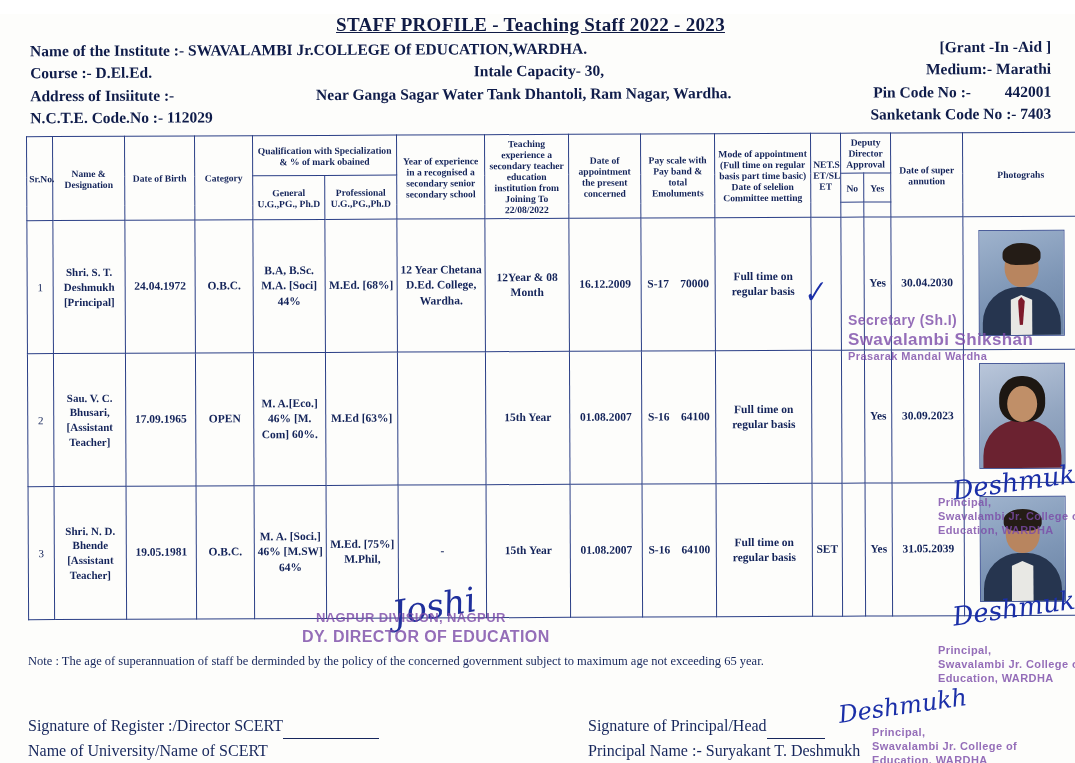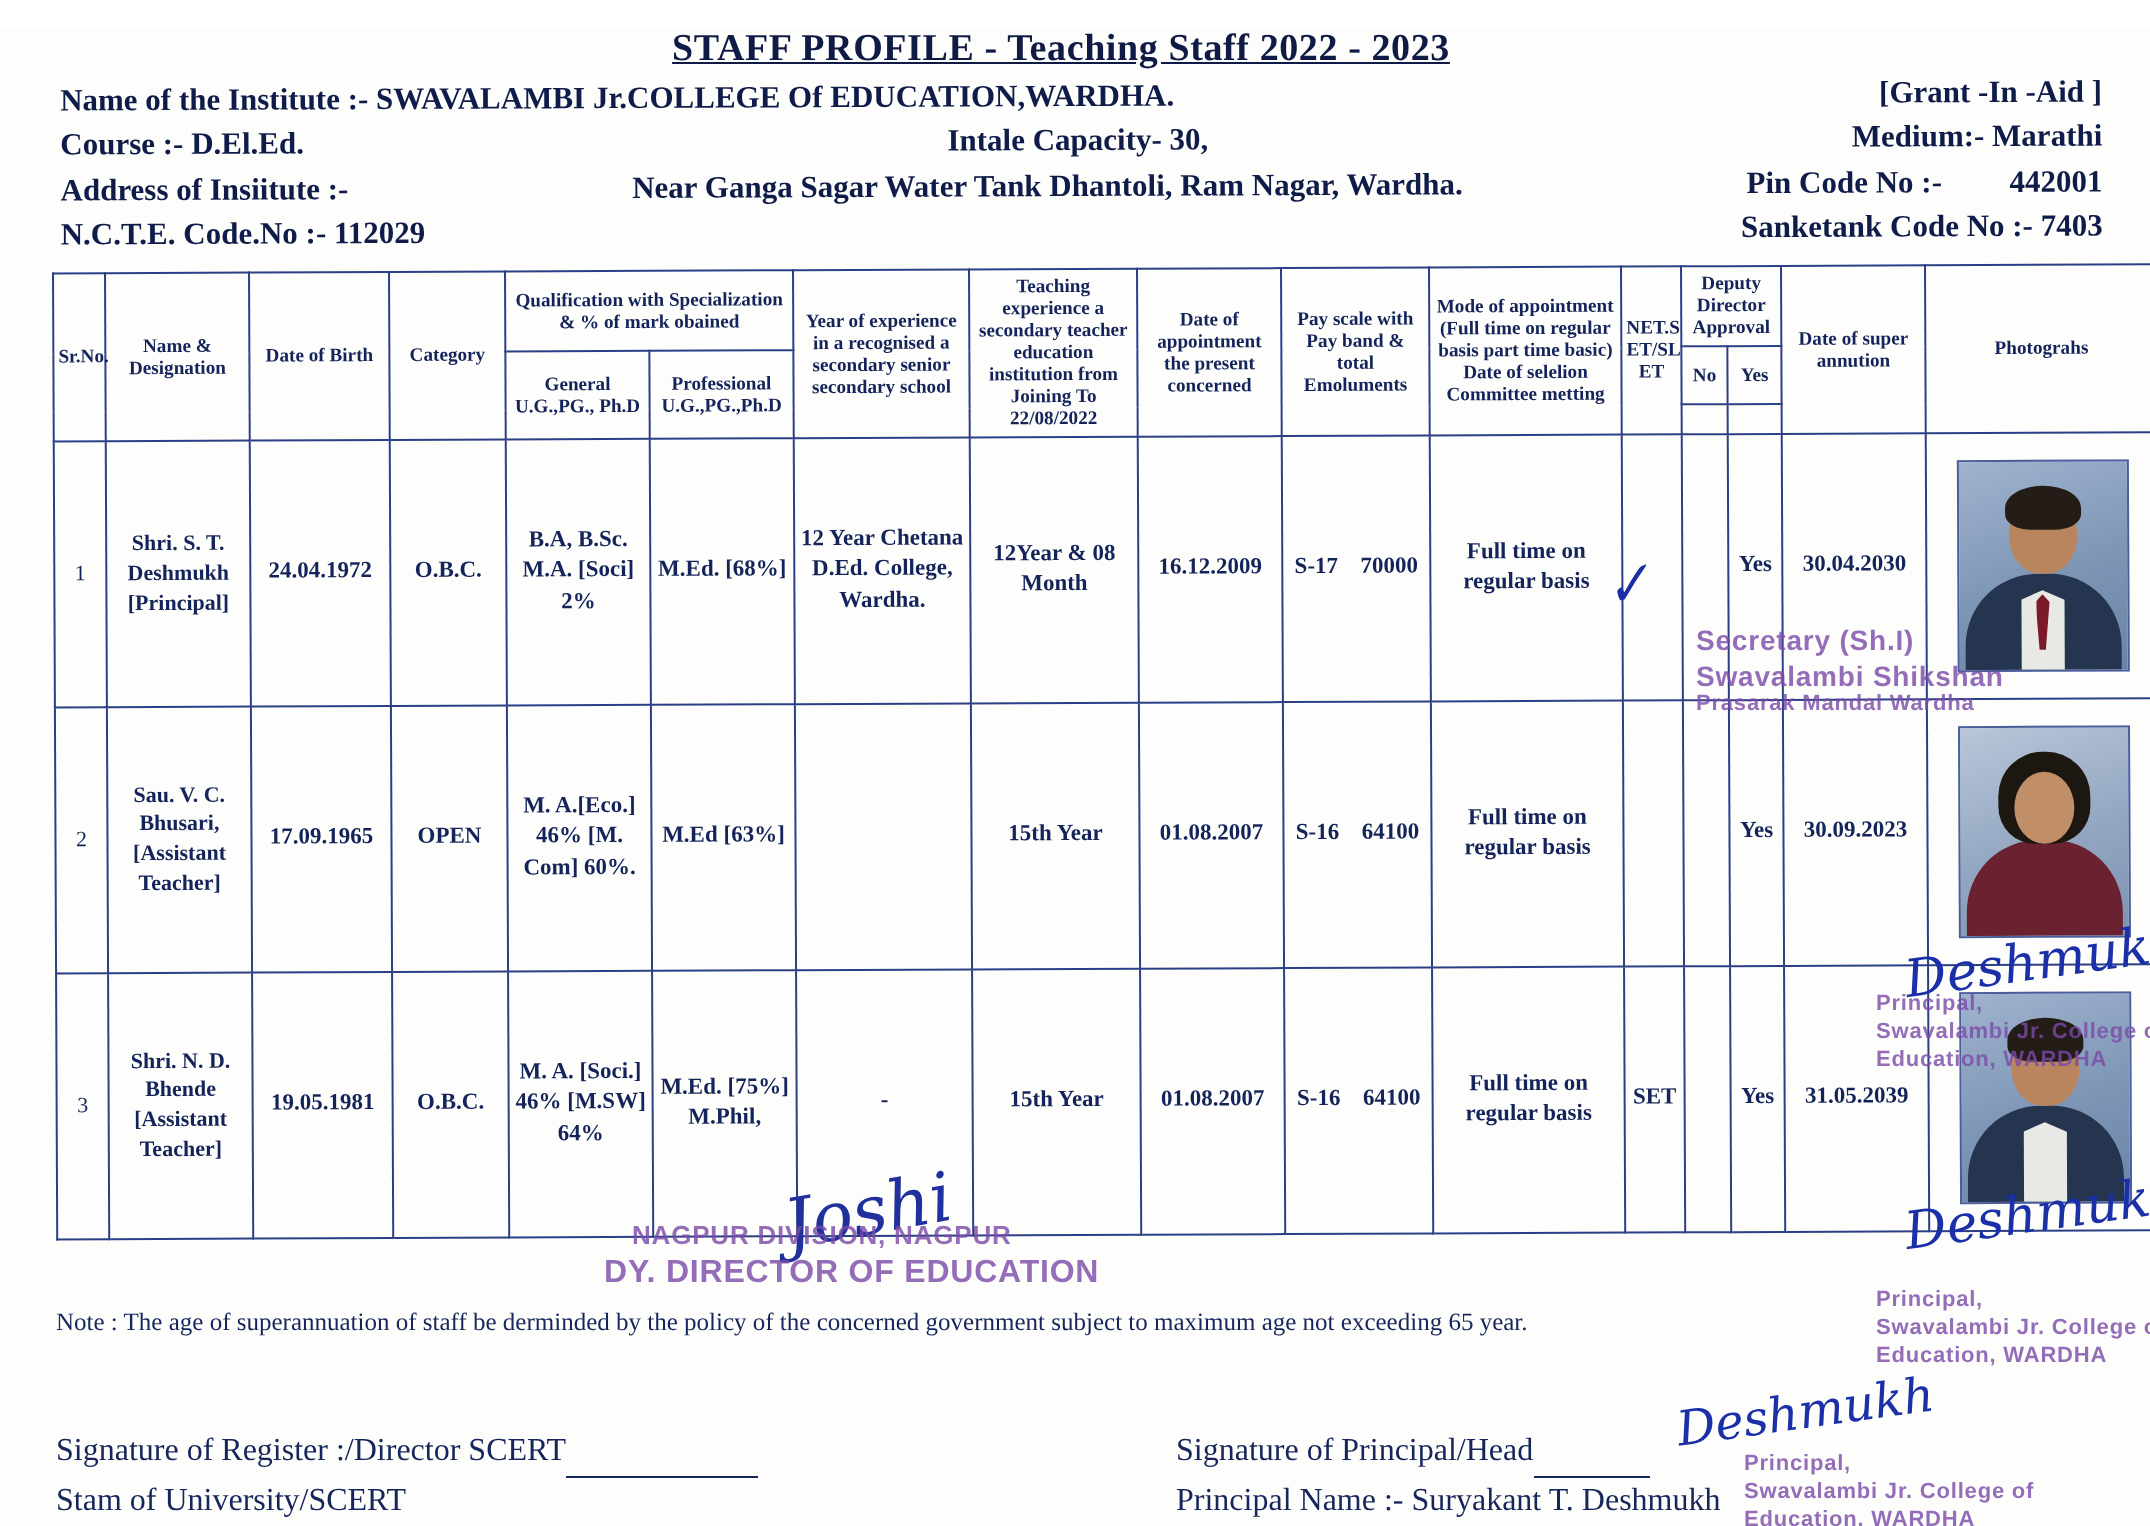--- a/index.html
+++ b/index.html
@@ -288,21 +288,21 @@
           <th style="height:8px; border-top:none;"></th>
         </tr>
       </thead>
       <tbody>
 
         <tr>
           <td class="body-cell sr-cell">1</td>
           <td class="body-cell name-cell">Shri. S. T. Deshmukh [Principal]</td>
           <td class="body-cell">24.04.1972</td>
           <td class="body-cell">O.B.C.</td>
-          <td class="body-cell">B.A, B.Sc. M.A. [Soci] 2%</td>
+          <td class="body-cell">B.A, B.Sc. M.A. [Soci] 44%</td>
           <td class="body-cell">M.Ed. [68%]</td>
           <td class="body-cell">12 Year Chetana D.Ed. College, Wardha.</td>
           <td class="body-cell">12Year &amp; 08 Month</td>
           <td class="body-cell">16.12.2009</td>
           <td class="body-cell">
             <div class="pay-split">
               <span>S-17</span>
               <span>70000</span>
             </div>
           </td>
@@ -387,21 +387,21 @@
           </td>
         </tr>
       </tbody>
     </table>
   </div>
 
   <div class="ink" style="left:802px; top:262px; font-size:28px; transform:rotate(-12deg);">✓</div>
 
   <div class="stamp stamp-purple" style="left:848px; top:298px; font-size:14px;">
     <div>Secretary (Sh.I)</div>
-    <div style="font-size:14px; margin-top:2px;">Swavalambi Shikshan</div>
+    <div style="font-size:17px; margin-top:2px;">Swavalambi Shikshan</div>
     <div style="font-size:11px;">Prasarak Mandal Wardha</div>
   </div>
 
   <div class="ink" style="left:952px; top:452px; font-size:26px; transform:rotate(-8deg);">Deshmukh</div>
   <div class="stamp stamp-purple" style="left:938px; top:482px; font-size:11px; line-height:1.25;">
     <div>Principal,</div>
     <div>Swavalambi Jr. College of</div>
     <div>Education, WARDHA</div>
   </div>
 
@@ -426,20 +426,21 @@
   </div>
 
   <div class="note">Note : The age of superannuation of staff be derminded by the policy of the concerned government subject to maximum age not exceeding 65 year.</div>
 
   <div class="footer">
     <div class="foot-cols">
       <div class="foot-l">
         <div>
           <span>Signature of Register :/Director SCERT</span><span class="sig-line"></span>
         </div>
+        <div>Name of University/Name of SCERT</div>
         <div>Stam of University/SCERT</div>
       </div>
       <div class="foot-r">
         <div>
           <span>Signature of Principal/Head</span><span class="sig-line short"></span>
         </div>
         <div>Principal Name :-  Suryakant T. Deshmukh</div>
         <div>
           <span>Stamp of Institution</span><span class="sig-line"></span>
         </div>

